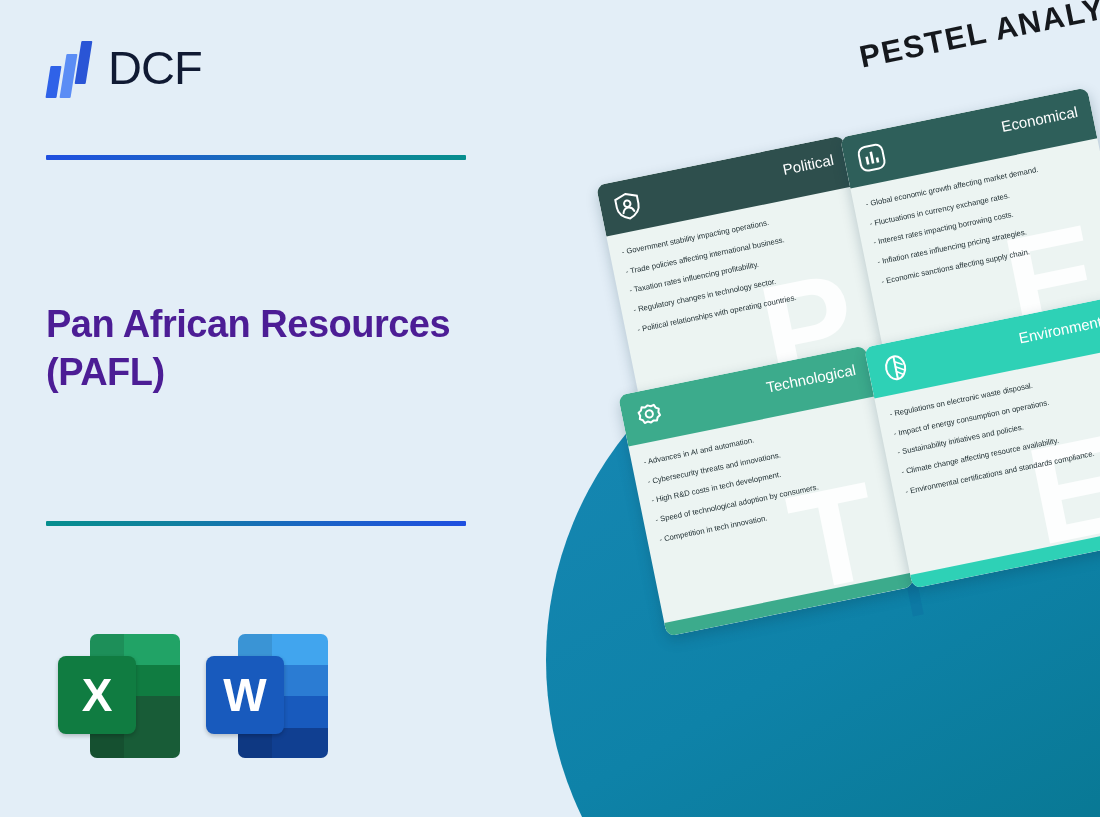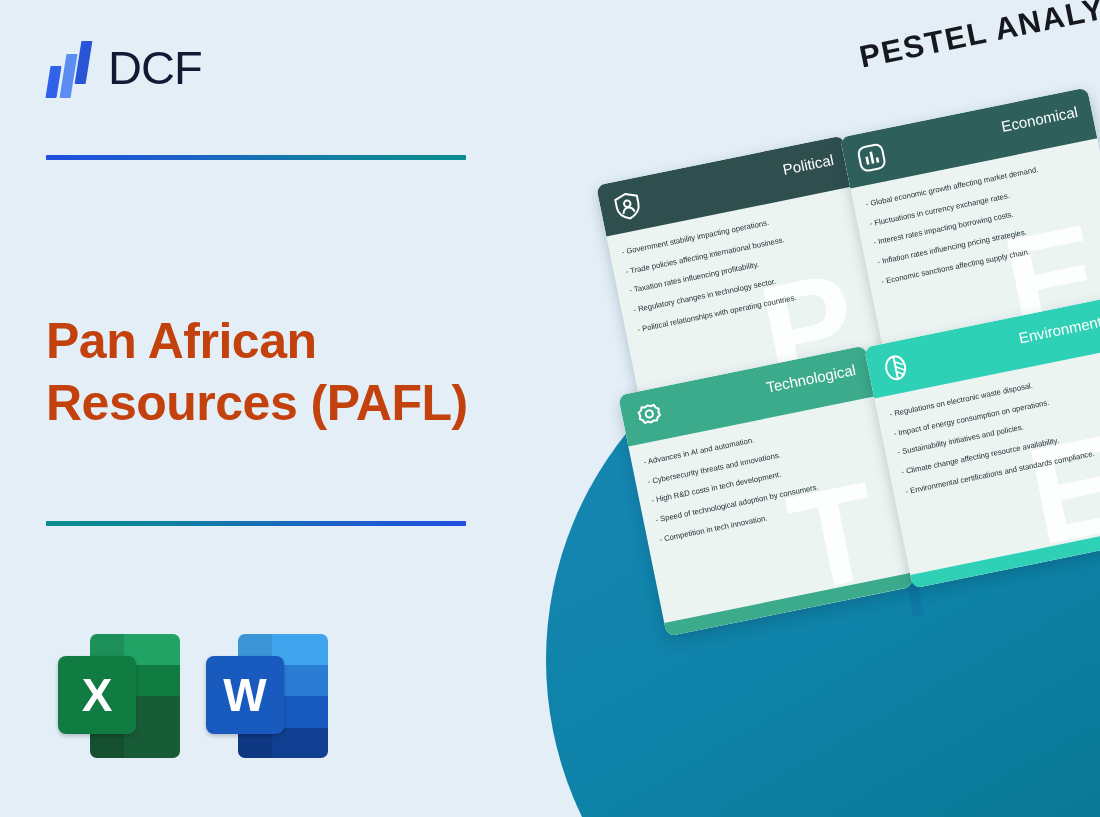--- a/index.html
+++ b/index.html
@@ -67,24 +67,24 @@
   #divider-bottom {
     top: 521px;
     background: linear-gradient(90deg, #068e8e 0%, #10809f 30%, #1b63c6 65%, #1f4fe0 100%);
   }
 
   
   #page-title {
     position: absolute;
     left: 46px; top: 276px;
     width: 480px;
-    font-size: 50px;
+    font-size: 38px;
     line-height: 1.24;
     font-weight: 700;
-    color: #c2410c;
+    color: #4c1d95;
     letter-spacing: -0.5px;
   }
 
   
   #file-icons {
     position: absolute;
     left: 58px; top: 632px;
     display: flex;
     gap: 26px;
   }

